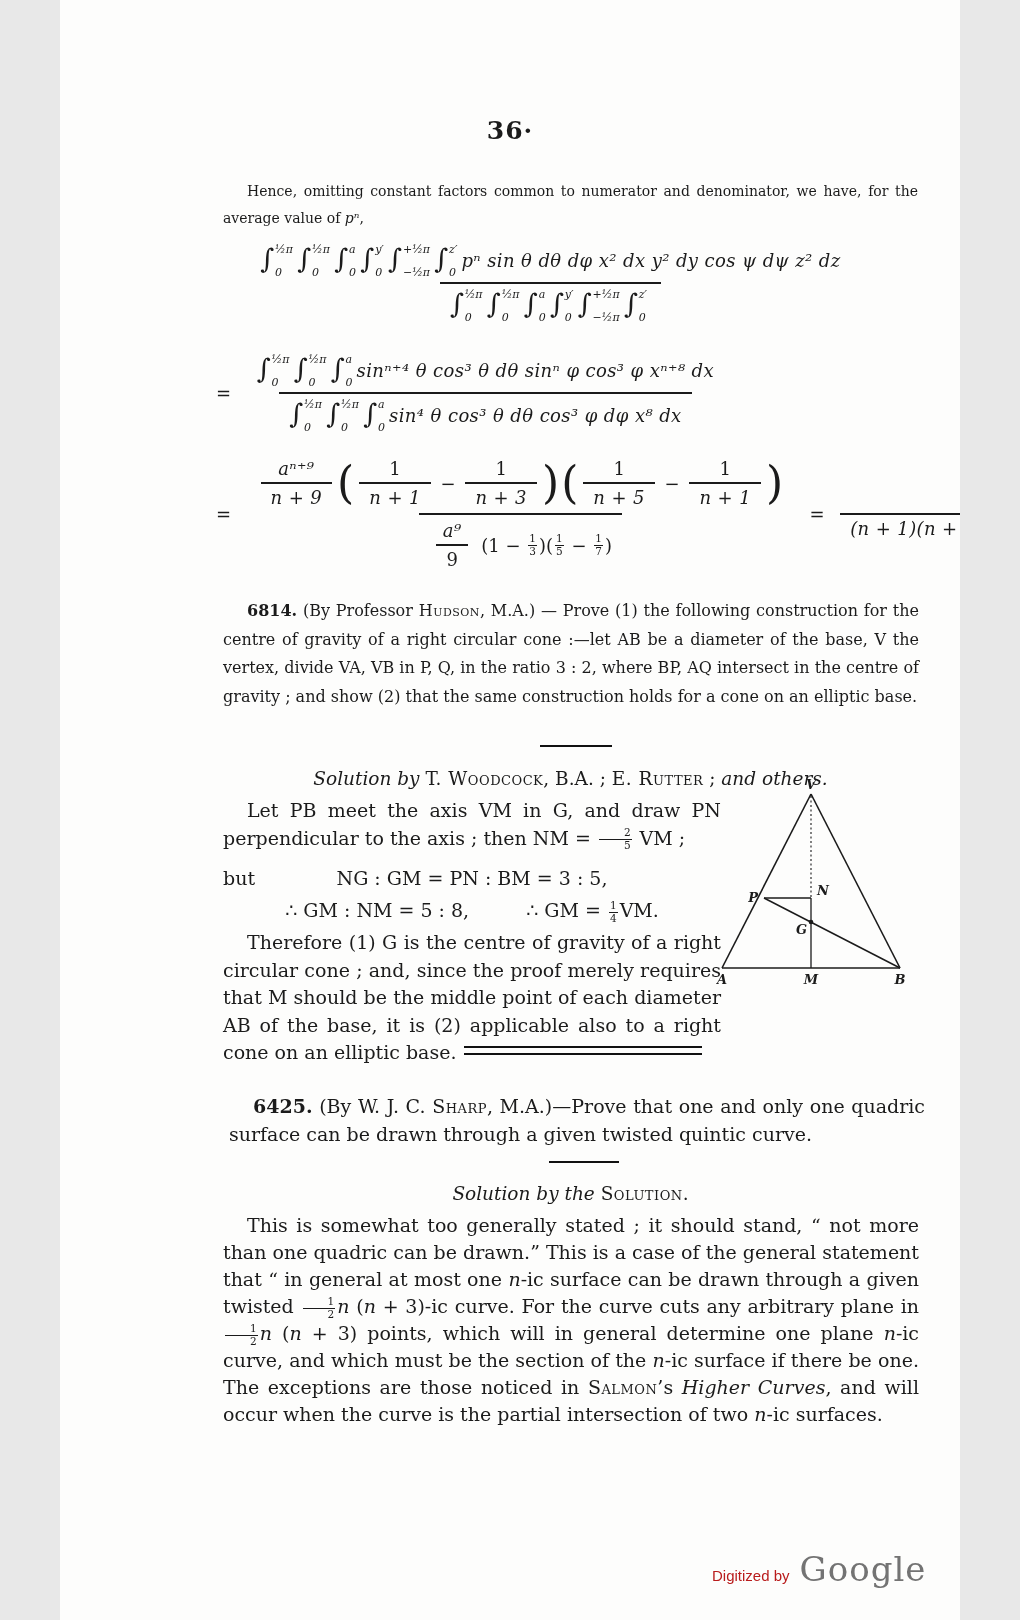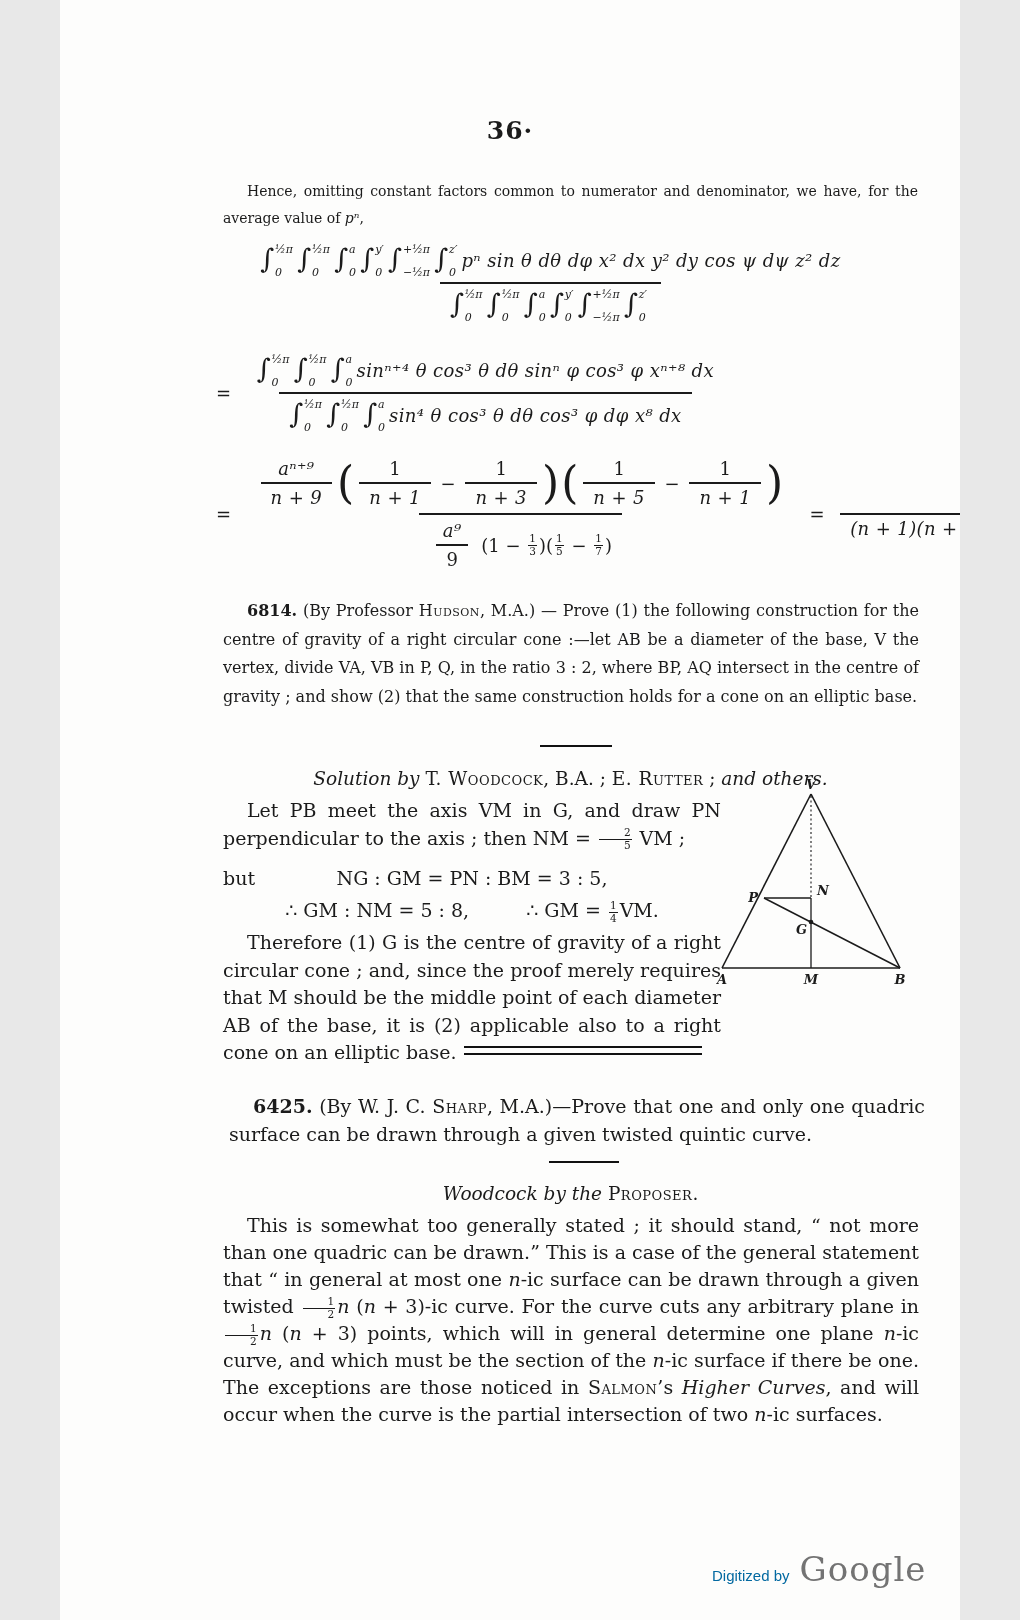--- a/index.html
+++ b/index.html
@@ -57,21 +57,21 @@
 
   .figure{position:absolute;left:654px;top:778px;width:195px;height:215px;}
   .figure svg{width:100%;height:100%;}
   .figure text{font-family:"DejaVu Serif",serif;font-size:13px;font-weight:bold;font-style:italic;fill:#1b1b1b;}
 
   .sec6425{top:1092px;left:163px;width:696px;font-size:19px;line-height:28px;text-indent:24px;margin-left:6px;}
   .sol2body{position:absolute;top:1212px;left:163px;width:696px;font-size:19px;line-height:27px;
             text-align:justify;text-indent:24px;}
 
   .footer{position:absolute;top:1549px;left:652px;display:flex;align-items:baseline;}
-  .digitized{font-family:"Liberation Sans",sans-serif;font-size:15px;color:#0369a1;margin-right:10px;}
+  .digitized{font-family:"Liberation Sans",sans-serif;font-size:15px;color:#b91c1c;margin-right:10px;}
   .glogo{font-family:"DejaVu Serif",serif;font-size:34px;color:#737373;letter-spacing:1px;}
 </style>
 </head>
 <body>
 
 <div class="page">
 
   <div class="pageno">36·</div>
 
   <div class="para intro"><span>Hence, omitting constant factors common to numerator and denominator, we have, for the average value of </span><span class="it">pⁿ</span><span>,</span></div>
@@ -352,21 +352,21 @@
       <text x="186" y="206" text-anchor="middle">B</text>
     </svg>
   </div>
 
   <div class="dblrule"></div>
 
   <div class="para sec6425"><span class="bd">6425.</span><span>  (By W. J. C. </span><span class="sc">Sharp</span><span>, M.A.)—Prove that one and only one quadric surface can be drawn through a given twisted quintic curve.</span></div>
 
   <div class="rule rule2"></div>
 
-  <div class="solhead sol2head"><span class="it">Woodcock by the </span><span class="sc">Proposer</span><span>.</span></div>
+  <div class="solhead sol2head"><span class="it">Solution by the </span><span class="sc">Solution</span><span>.</span></div>
 
   <div class="sol2body"><span>This is somewhat too generally stated ; it should stand, “ not more than one quadric can be drawn.”  This is a case of the general statement that “ in general at most one </span><span class="it">n</span><span>-ic surface can be drawn through a given twisted </span><span class="sfrac">
         <span class="sfn">1</span>
         <span class="sfd">2</span>
       </span><span class="it">n</span><span> (</span><span class="it">n</span><span> + 3)-ic curve.  For the curve cuts any arbitrary plane in </span><span class="sfrac">
         <span class="sfn">1</span>
         <span class="sfd">2</span>
       </span><span class="it">n</span><span> (</span><span class="it">n</span><span> + 3) points, which will in general determine one plane </span><span class="it">n</span><span>-ic curve, and which must be the section of the </span><span class="it">n</span><span>-ic surface if there be one.  The exceptions are those noticed in </span><span class="sc">Salmon</span><span>’s </span><span class="it">Higher Curves</span><span>, and will occur when the curve is the partial intersection of two </span><span class="it">n</span><span>-ic surfaces.</span></div>
 
   <div class="footer">

